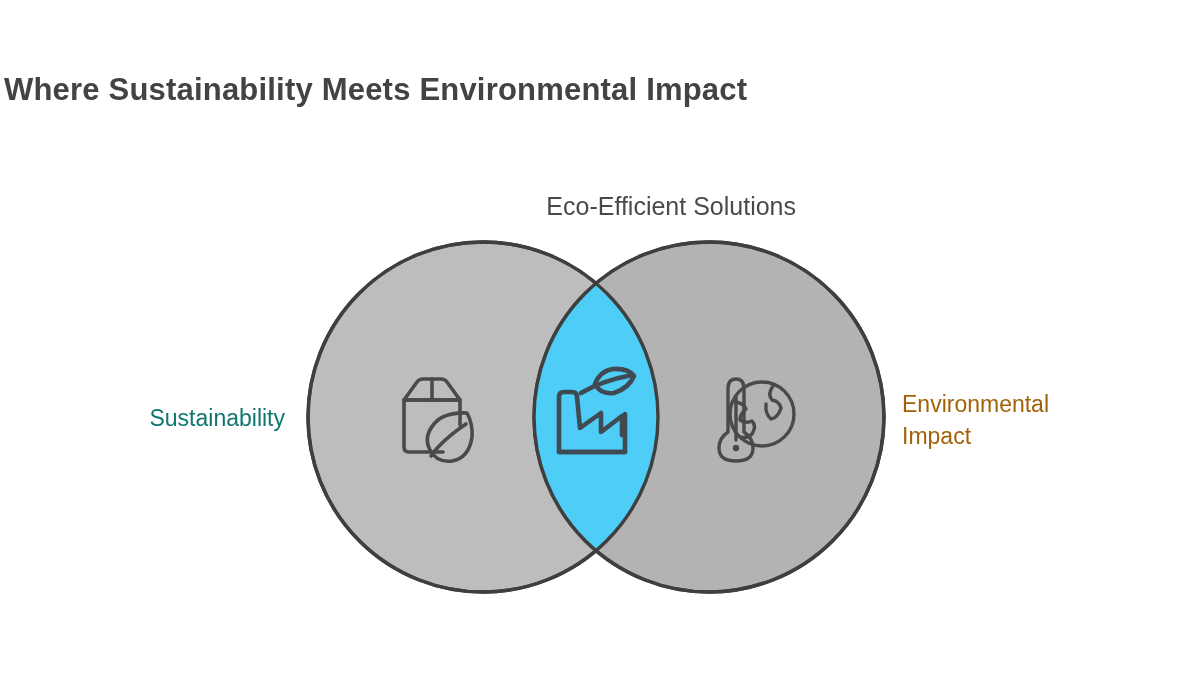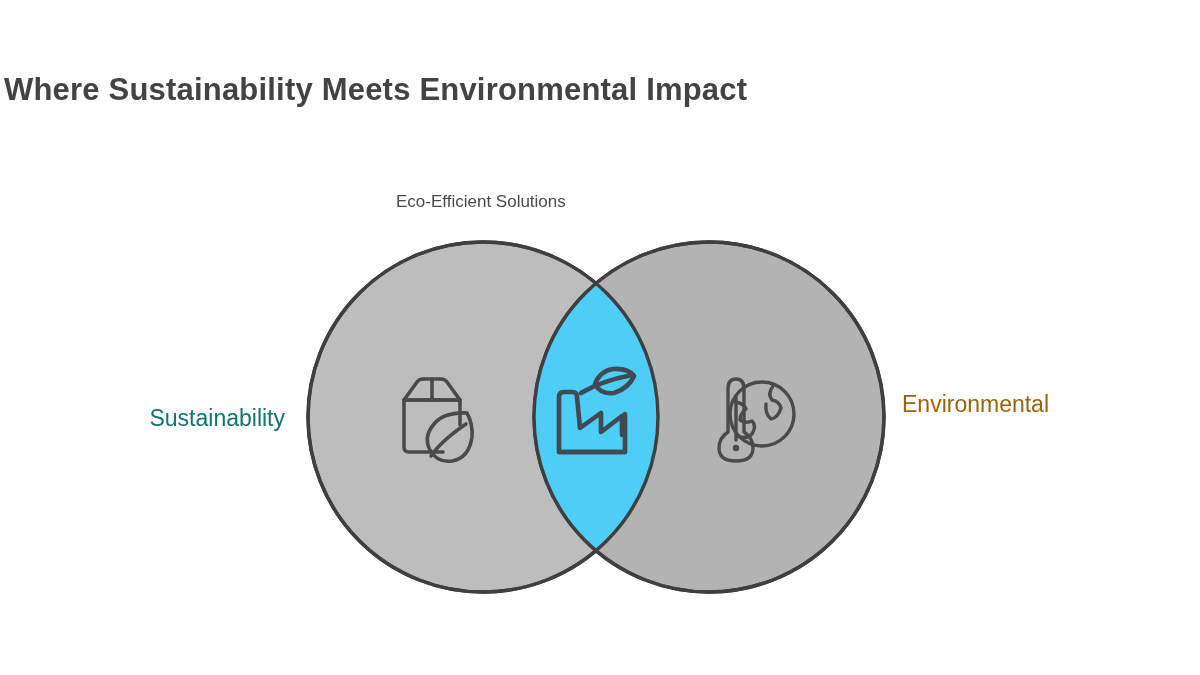--- a/index.html
+++ b/index.html
@@ -42,22 +42,22 @@
   .venn-svg {
     position: absolute;
     left: 0;
     top: 0;
   }
   .label-top {
     position: absolute;
     left: 396px;
     top: 192px;
     width: 400px;
-    text-align: left;
-    font-size: 17px;
+    text-align: right;
+    font-size: 25px;
     color: #4a4a4a;
     white-space: nowrap;
   }
   .label-left {
     position: absolute;
     right: 915px;
     top: 403px;
     text-align: right;
     font-size: 23px;
     color: #0f766e;
@@ -141,15 +141,16 @@
       </g>
     </svg>
   </div>
 
   <div class="label-top">Eco-Efficient Solutions</div>
 
   <div class="label-left">Sustainability</div>
 
   <div class="label-right">
     <span>Environmental</span>
+    <span>Impact</span>
   </div>
 
 </div>
 
 </body></html>

